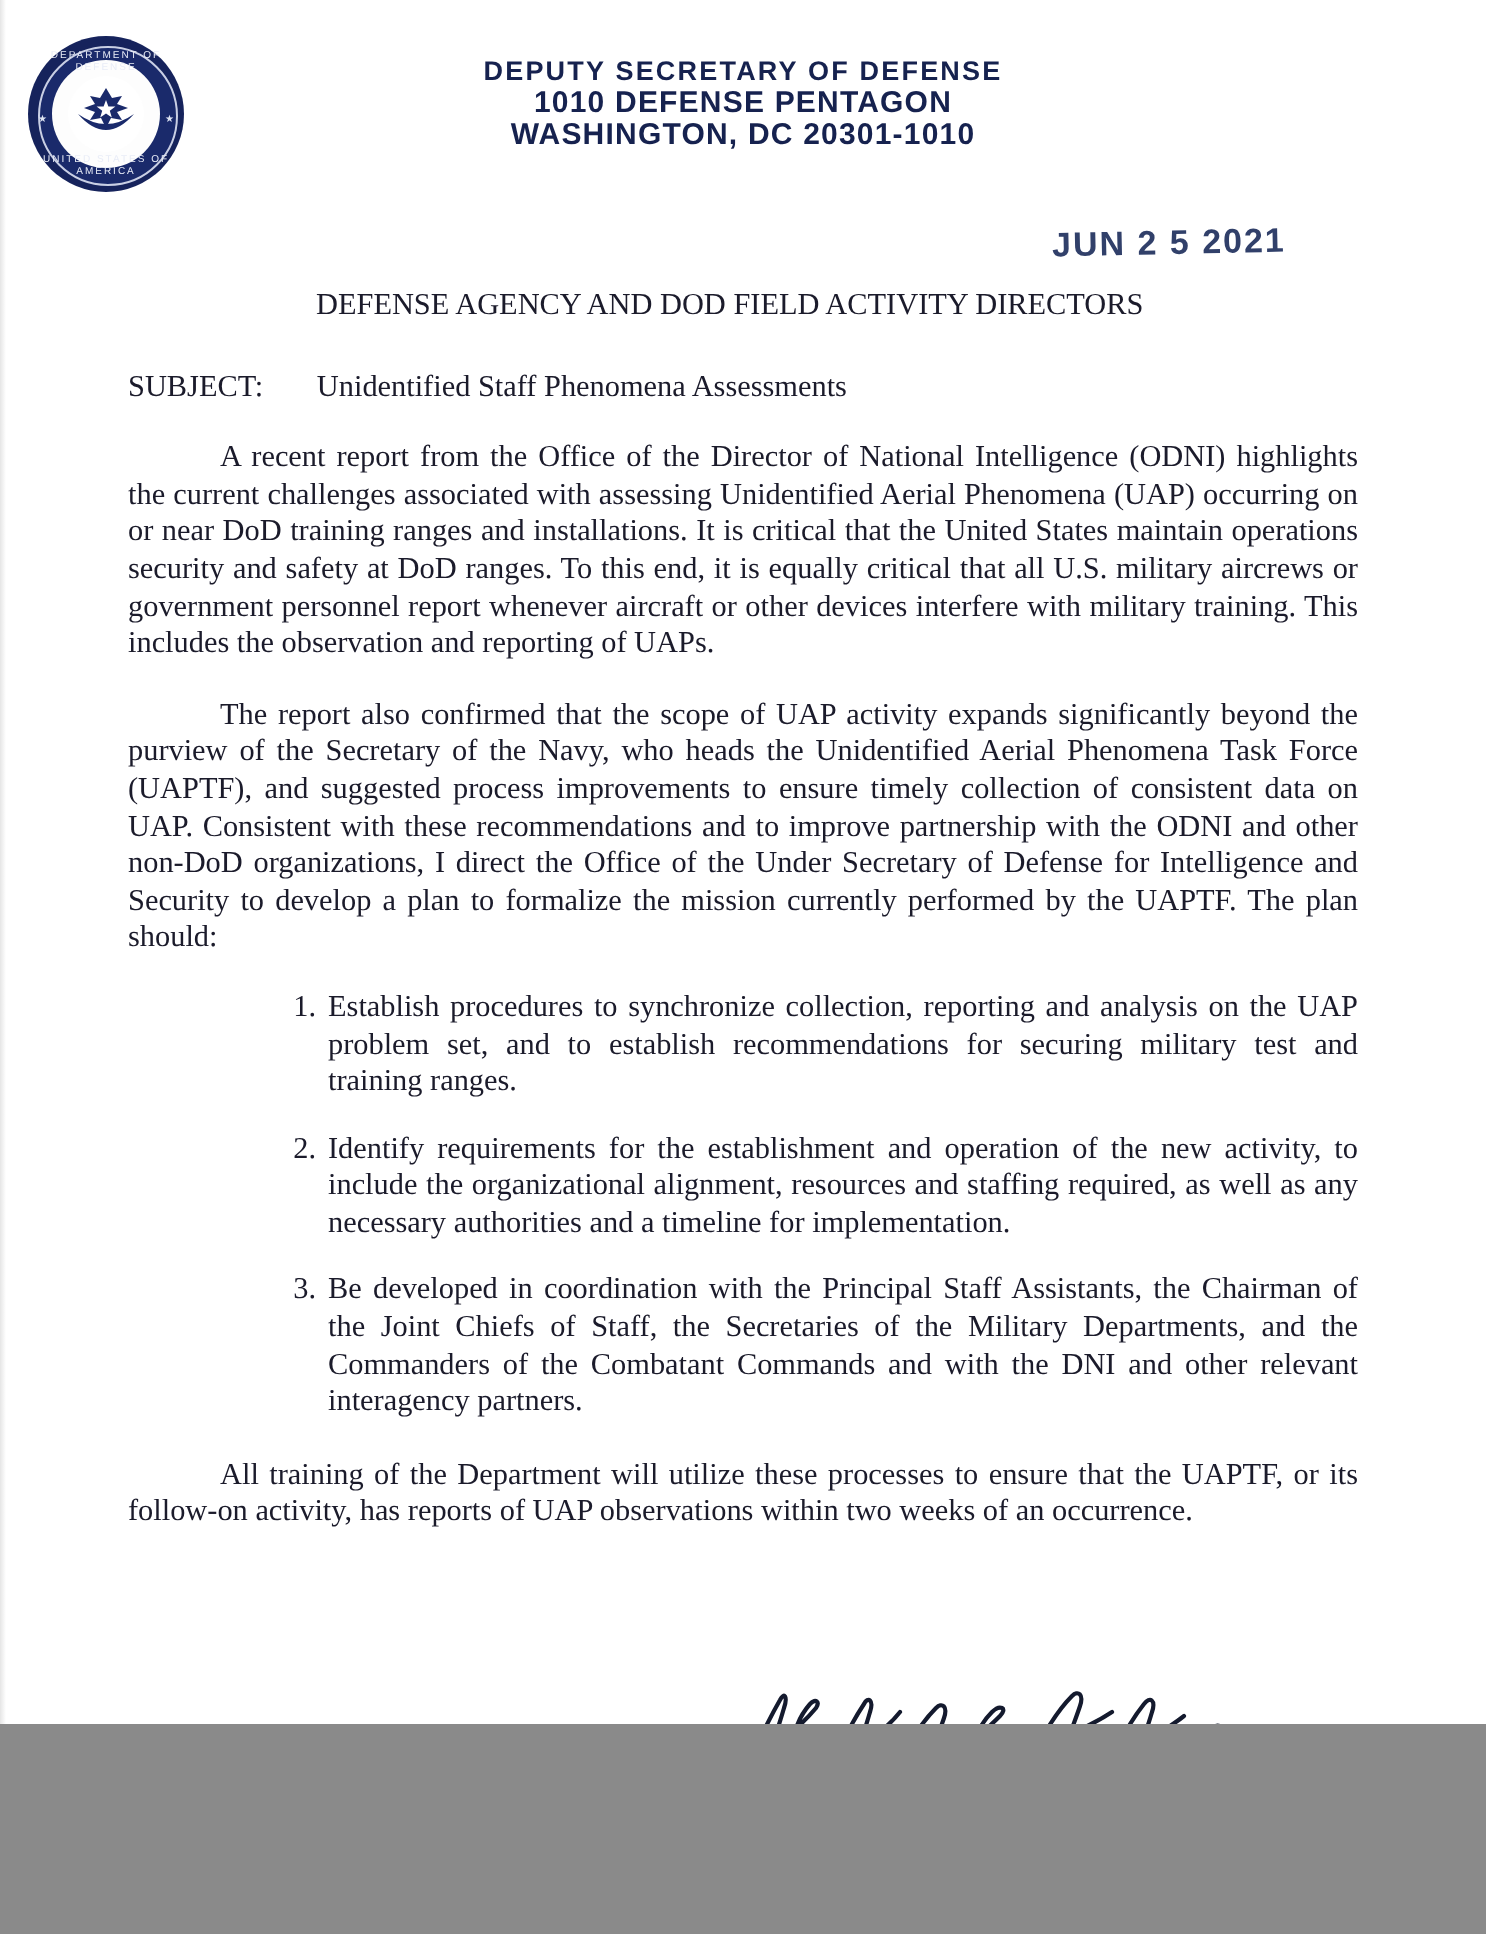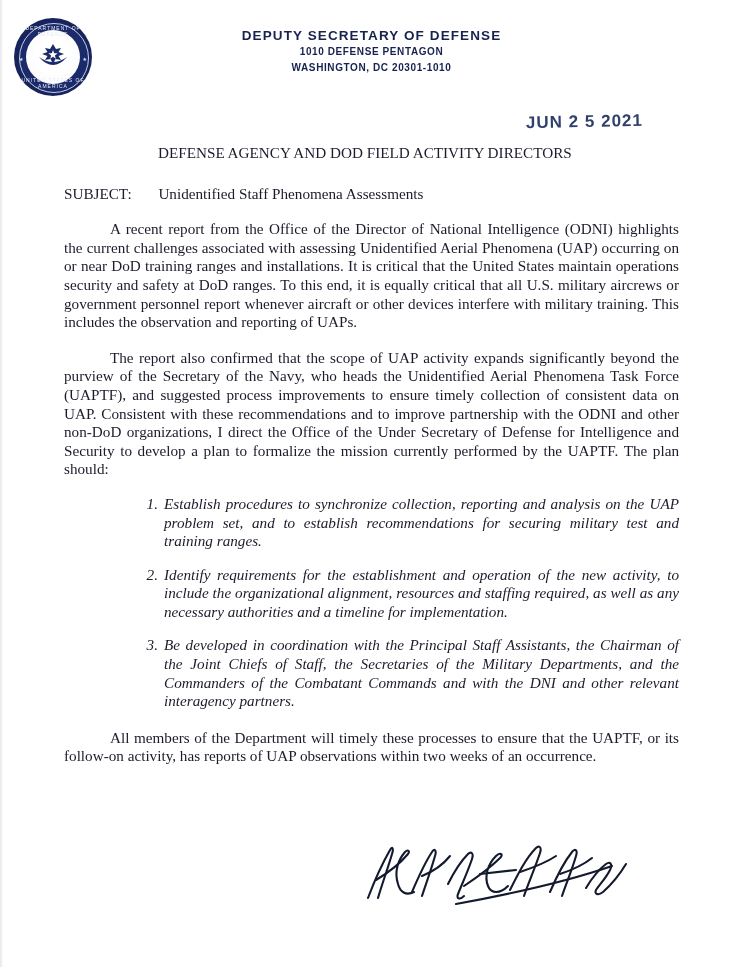--- a/index.html
+++ b/index.html
@@ -3,21 +3,21 @@
 <meta charset="utf-8">
 <style>
   html, body {
     margin: 0;
     padding: 0;
     background: #8a8a8a;
   }
   .page {
     position: relative;
     width: 743px;
-    height: 967px;
+    height: 862px;
     background: #ffffff;
     overflow: hidden;
     font-family: "Liberation Serif", serif;
     color: #1b1b2b;
     box-sizing: border-box;
   }
 
   
   .seal {
     position: absolute;
@@ -84,21 +84,21 @@
     position: absolute;
     left: 0;
     top: 28px;
     width: 743px;
     text-align: center;
     font-family: "Liberation Sans", sans-serif;
     font-weight: bold;
     color: #16224f;
     letter-spacing: 0.6px;
   }
-  .letterhead div { line-height: 16px; font-size: 10px; }
+  .letterhead div { line-height: 16px; font-size: 15px; }
   .letterhead .l1 { font-size: 13.5px; letter-spacing: 1.1px; }
 
   
   .datestamp {
     position: absolute;
     right: 100px;
     top: 112px;
     font-family: "Liberation Sans", sans-serif;
     font-weight: bold;
     font-size: 17px;
@@ -132,21 +132,20 @@
     text-align: justify;
     text-justify: inter-word;
   }
   p.para.last { margin-top: 18px; }
 
   ol.numlist {
     margin: 16px 0 0 0;
     padding-left: 98px;
     list-style: none;
     counter-reset: item;
-    font-style: italic;
   }
   ol.numlist li {
     position: relative;
     margin-bottom: 15px;
     text-align: justify;
     padding-left: 2px;
   }
   ol.numlist li::before {
     counter-increment: item;
     content: counter(item) ".";
@@ -217,21 +216,21 @@
 
     <p class="para">A recent report from the Office of the Director of National Intelligence (ODNI) highlights the current challenges associated with assessing Unidentified Aerial Phenomena (UAP) occurring on or near DoD training ranges and installations.  It is critical that the United States maintain operations security and safety at DoD ranges.  To this end, it is equally critical that all U.S. military aircrews or government personnel report whenever aircraft or other devices interfere with military training.  This includes the observation and reporting of UAPs.</p>
     <p class="para">The report also confirmed that the scope of UAP activity expands significantly beyond the purview of the Secretary of the Navy, who heads the Unidentified Aerial Phenomena Task Force (UAPTF), and suggested process improvements to ensure timely collection of consistent data on UAP.  Consistent with these recommendations and to improve partnership with the ODNI and other non-DoD organizations, I direct the Office of the Under Secretary of Defense for Intelligence and Security to develop a plan to formalize the mission currently performed by the UAPTF.  The plan should:</p>
 
     <ol class="numlist">
       <li>Establish procedures to synchronize collection, reporting and analysis on the UAP problem set, and to establish recommendations for securing military test and training ranges.</li>
       <li>Identify requirements for the establishment and operation of the new activity, to include the organizational alignment, resources and staffing required, as well as any necessary authorities and a timeline for implementation.</li>
       <li>Be developed in coordination with the Principal Staff Assistants, the Chairman of the Joint Chiefs of Staff, the Secretaries of the Military Departments, and the Commanders of the Combatant Commands and with the DNI and other relevant interagency partners.</li>
     </ol>
 
-    <p class="para last">All members of the Department will timely these processes to ensure that the UAPTF, or its follow-on activity, has reports of UAP observations within two weeks of an occurrence.</p>
+    <p class="para last">All training of the Department will utilize these processes to ensure that the UAPTF, or its follow-on activity, has reports of UAP observations within two weeks of an occurrence.</p>
   </div>
 
   <div class="signature">
     <svg width="280" height="90" viewBox="0 0 280 90" aria-hidden="true">
       <g fill="none" stroke="#141a2e" stroke-width="2.1" stroke-linecap="round" stroke-linejoin="round">
         <path d="M8 72 C14 56 22 38 30 24 C32 20 34 22 32 28 C28 42 22 58 18 72"></path>
         <path d="M16 54 C26 48 38 40 48 28 C50 25 48 23 45 26 C38 34 34 46 38 58 C40 66 46 70 54 66"></path>
         <path d="M52 66 C58 52 64 38 72 26 C74 22 77 24 75 30 C71 44 66 58 62 70"></path>
         <path d="M62 50 C72 46 82 40 90 30"></path>
         <path d="M88 58 C94 46 100 36 108 28 C111 25 114 27 112 33 C108 45 102 58 98 68 C96 73 100 74 104 70"></path>

